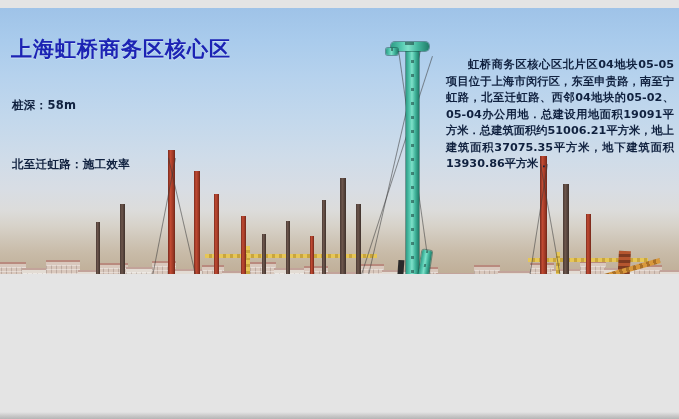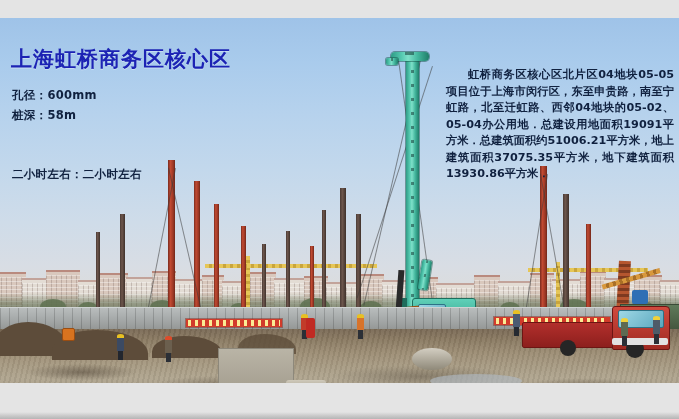--- a/index.html
+++ b/index.html
@@ -9,21 +9,21 @@
     position:relative;width:679px;height:419px;overflow:hidden;
     background:#e4e4e4;
   }
   
   .frame-top{position:absolute;left:0;top:0;width:679px;height:18px;background:#e4e4e4;}
   .frame-bottom{position:absolute;left:0;bottom:0;width:679px;height:36px;background:#e4e4e4;}
   .frame-bottom-shade{position:absolute;left:0;bottom:0;width:679px;height:7px;
     background:linear-gradient(to bottom,#e4e4e4 0%,#c9c9c9 55%,#b5b5b5 100%);}
 
   .photo{
-    position:absolute;left:0;top:18px;width:679px;height:365px;overflow:hidden;
+    position:absolute;left:0;top:8px;width:679px;height:266px;overflow:hidden;
     background:linear-gradient(to bottom,
       #9fc3e8 0%, #a9cbec 12%, #b6d2ed 26%, #c3d8ec 42%,
       #cfdce9 56%, #d8dde4 68%, #dcdcdb 76%, #d7d2c9 82%, #cfc6b8 87%, #c8bba8 92%, #bfae97 100%);
   }
 
   
   .skyline{position:absolute;left:0;top:230px;width:679px;height:60px;}
   .blk{position:absolute;bottom:0;background:#d9c8bd;border-top:2px solid #b98a7e;}
   .blk::after{content:"";position:absolute;left:0;top:3px;width:100%;height:100%;
     background:repeating-linear-gradient(to bottom,rgba(255,255,255,.38) 0 1px,rgba(0,0,0,0) 1px 4px),
@@ -284,28 +284,25 @@
       <i class="helmet" style="left:1px;top:0;width:7px;height:4px;background:#f0d13a;"></i>
       <i style="left:1px;top:4px;width:7px;height:14px;background:#4f5b68;"></i>
       <i style="left:2px;top:18px;width:5px;height:10px;background:#2b2f36;"></i>
     </div>
 
     <div class="reddrum" style="left:306px;top:300px;width:9px;height:20px;"></div>
     <div class="orange" style="left:62px;top:310px;width:11px;height:11px;"></div>
 
     <div class="title">上海虹桥商务区核心区</div>
 
-    <div class="spec spec-1">
-      <span class="lbl">孔径：</span><span>600mm</span>
-    </div>
     <div class="spec spec-2">
       <span class="lbl">桩深：</span><span>58m</span>
     </div>
     <div class="spec spec-4">
-      <span class="lbl">二小时左右：</span><span>二小时左右</span>
+      <span class="lbl">北至迁虹路：</span><span>施工效率</span>
     </div>
 
     <div class="para">虹桥商务区核心区北片区04地块05-05项目位于上海市闵行区，东至申贵路，南至宁虹路，北至迁虹路、西邻04地块的05-02、05-04办公用地．总建设用地面积19091平方米．总建筑面积约51006.21平方米，地上建筑面积37075.35平方米，地下建筑面积13930.86平方米．</div>
 
   </div>
 
   <div class="frame-bottom"></div>
   <div class="frame-bottom-shade"></div>
 
 </div>

